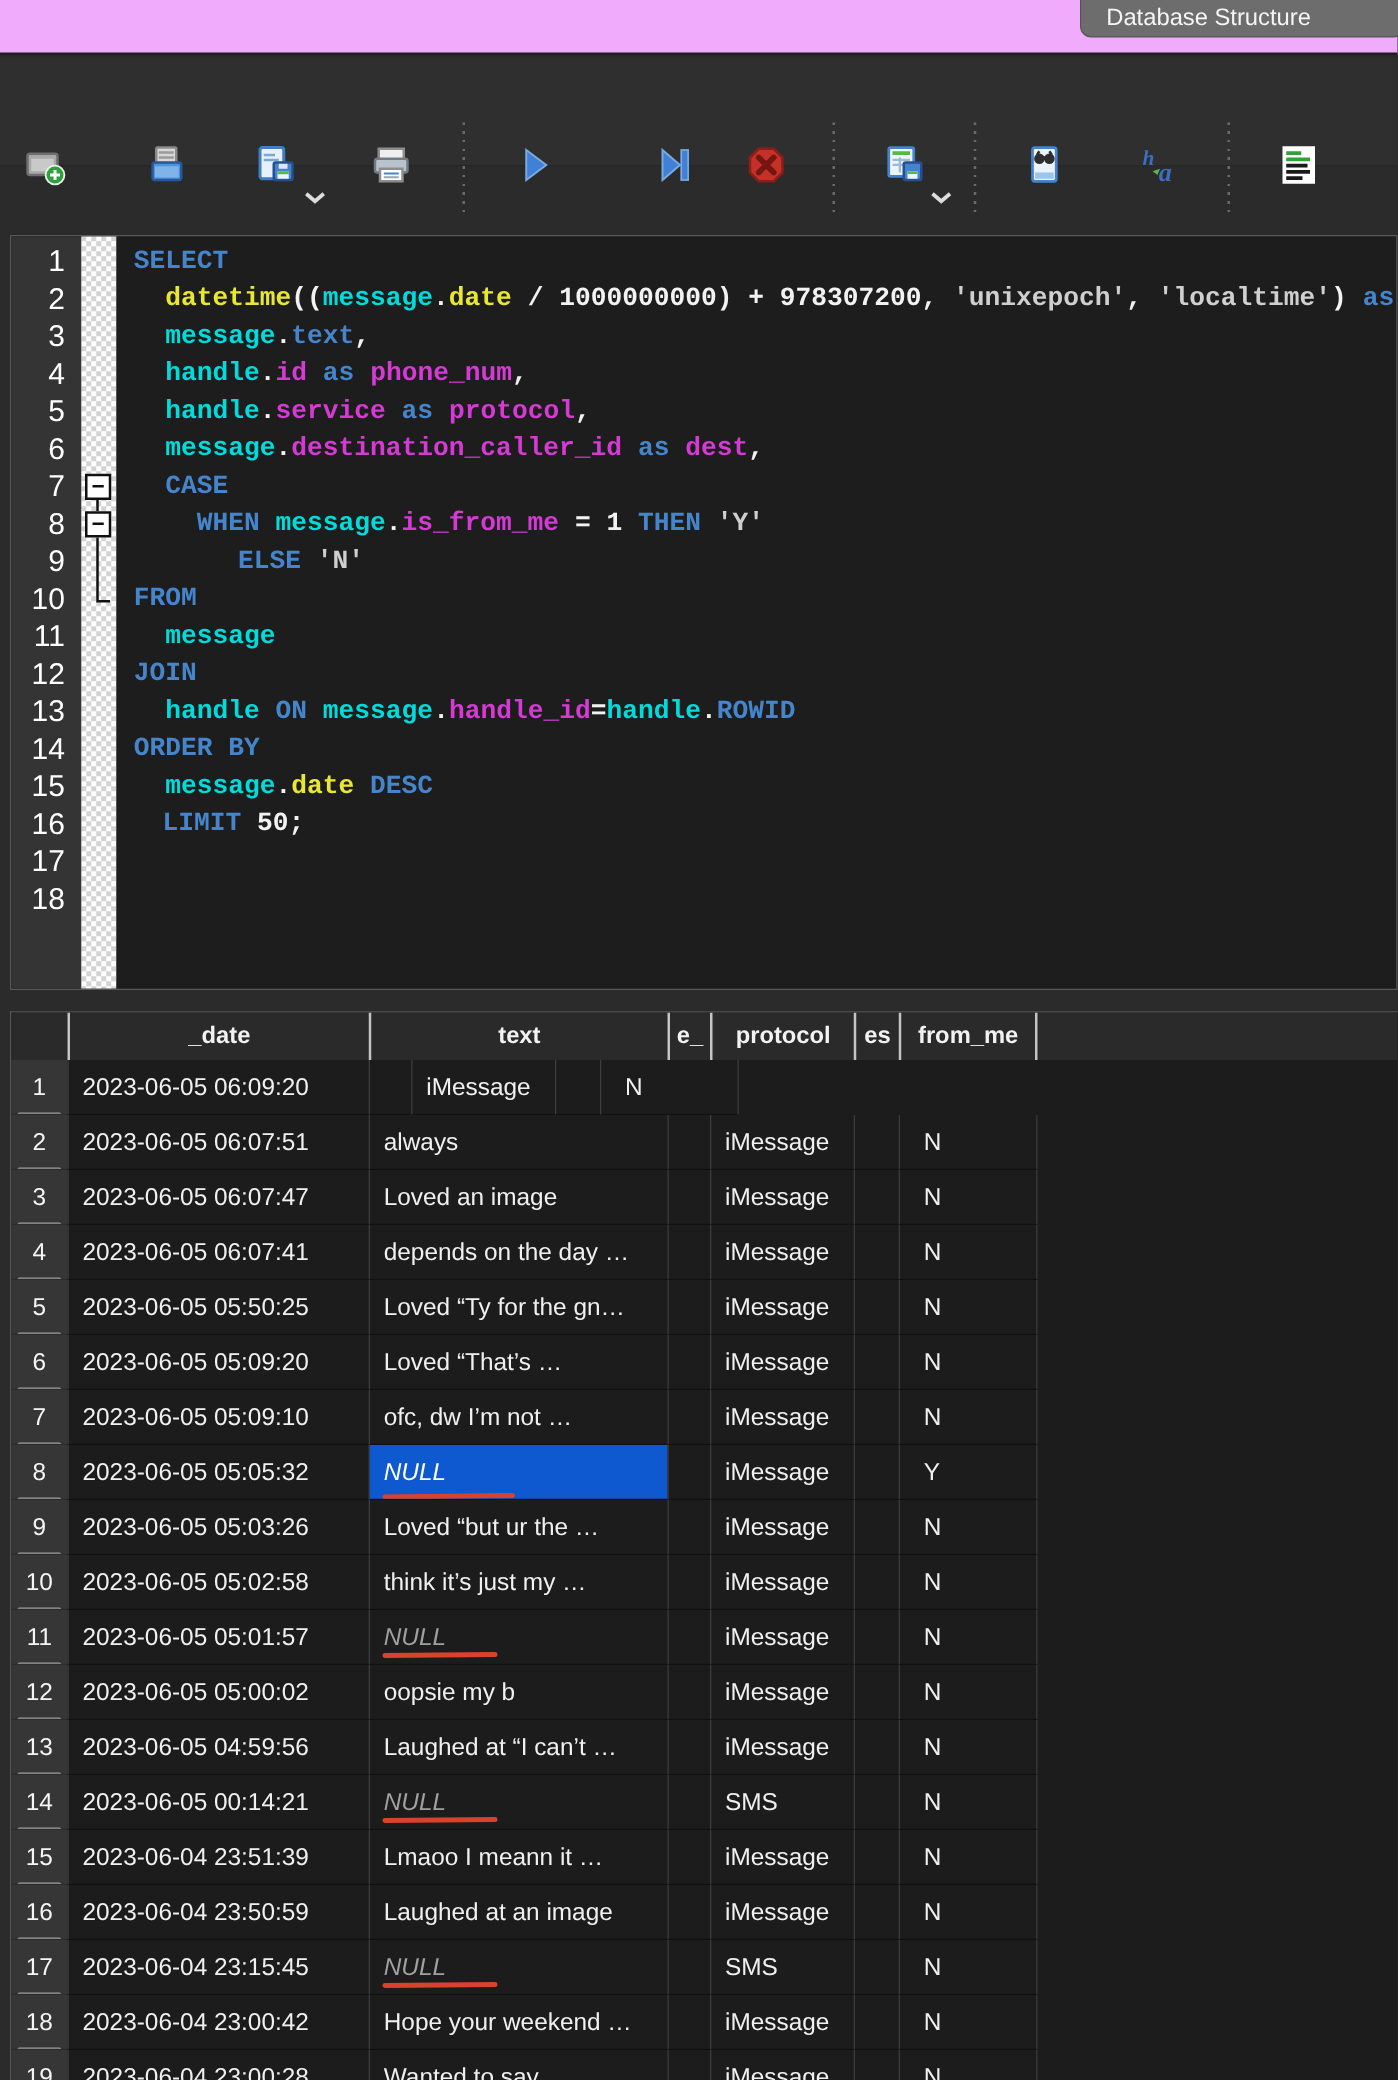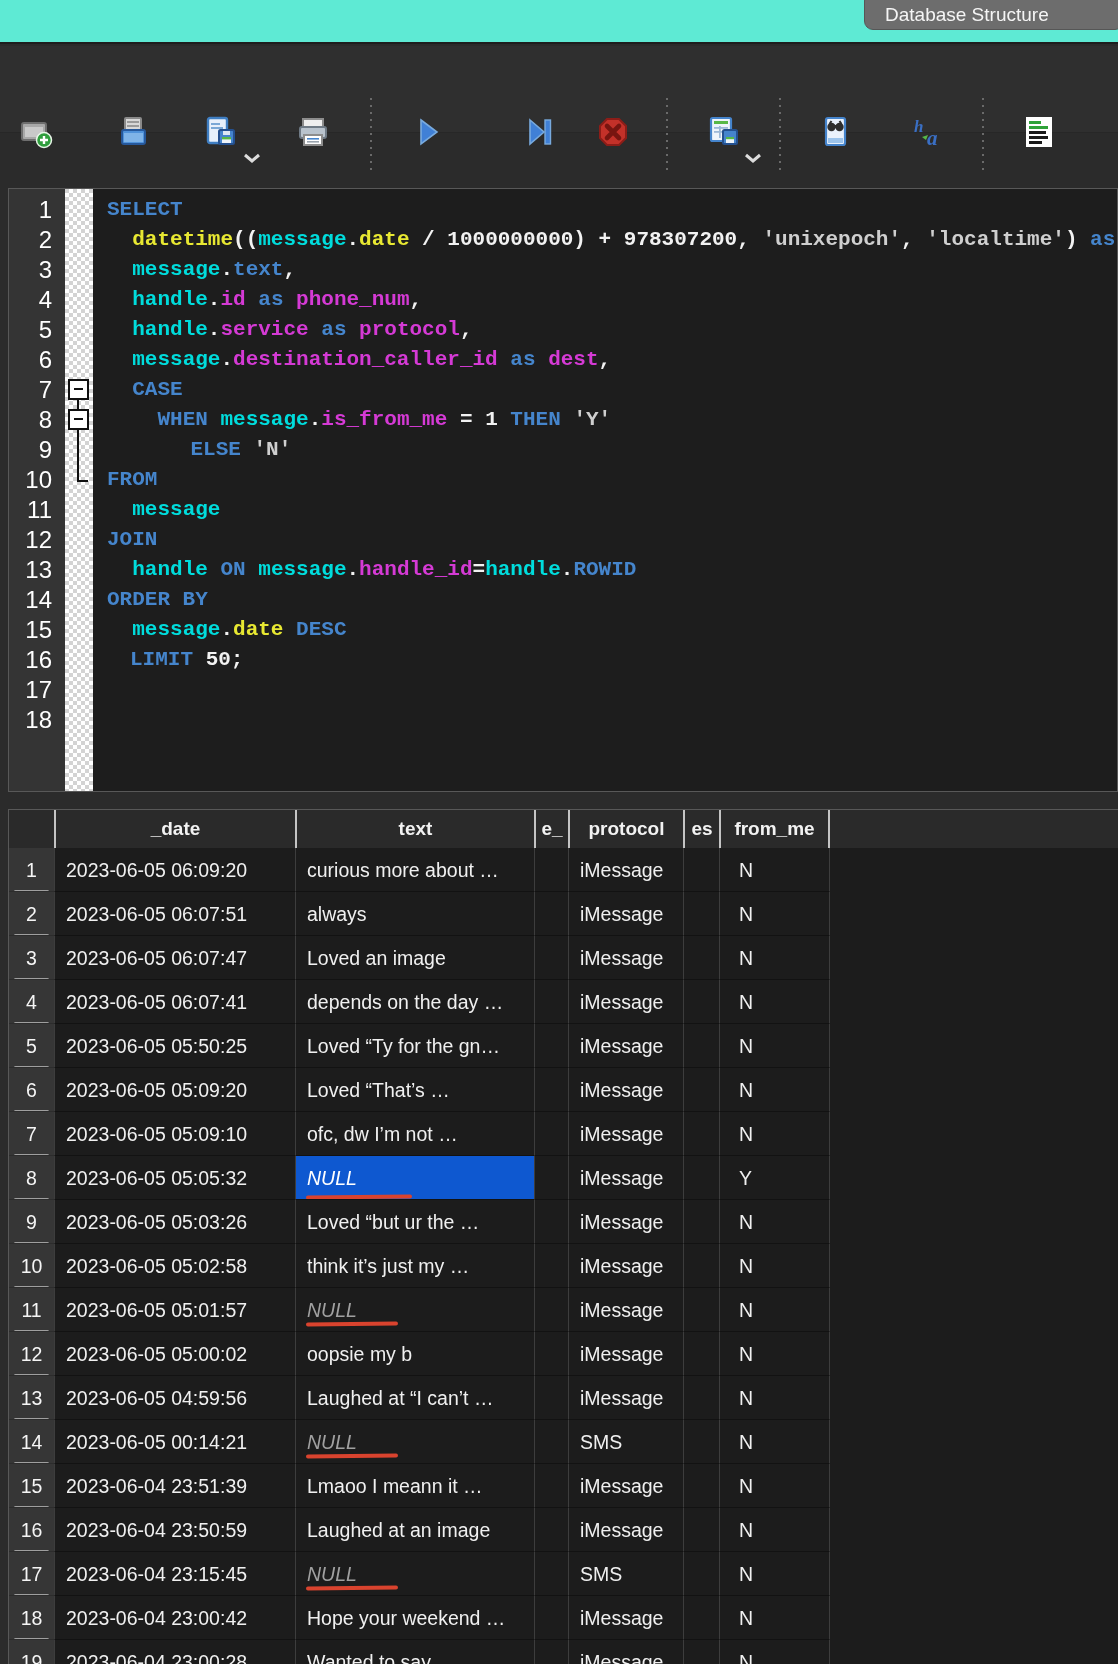--- a/index.html
+++ b/index.html
@@ -1,21 +1,21 @@
 <!DOCTYPE html>
 <html><head>
 <meta charset="utf-8">
 <style>
   * { margin:0; padding:0; box-sizing:border-box; }
   html,body { width:1118px; height:1664px; overflow:hidden; background:#2b2b2b;
               font-family:"Liberation Sans", sans-serif; }
 
   
   .topbar { position:absolute; left:0; top:0; width:1118px; height:44px;
-            background:#5eead4; border-bottom:2px solid #1e1e1e; }
+            background:#f0abfc; border-bottom:2px solid #1e1e1e; }
   .db-tab { position:absolute; left:864px; top:-8px; width:260px; height:38px;
             background:#6d6d6d; border:1px solid #565656; border-radius:9px;
             color:#f5f5f5; font-size:19px; font-weight:500;
             line-height:44px; padding-left:20px; }
 
   
   .toolbar { position:absolute; left:0; top:46px; width:1118px; height:87px;
              background:#2f2f2f; border-bottom:1px solid #272727; }
   .tbtn { position:absolute; top:64px; width:44px; height:44px; margin-left:-22px;
           display:flex; align-items:center; justify-content:center; }
@@ -278,21 +278,20 @@
       <div class="hc w2">text</div>
       <div class="hc w3">e_</div>
       <div class="hc w4">protocol</div>
       <div class="hc w5">es</div>
       <div class="hc w6 last-edge">from_me</div>
     </div>
   <div id="gbody">
       <div class="grow">
         <div class="gc rn w0">1</div>
         <div class="gc w1">2023-06-05 06:09:20</div>
-        <div class="gc w2">curious more about …</div>
         <div class="gc w3"></div>
         <div class="gc w4">iMessage</div>
         <div class="gc w5"></div>
         <div class="gc fm w6">N</div>
       </div>
       <div class="grow">
         <div class="gc rn w0">2</div>
         <div class="gc w1">2023-06-05 06:07:51</div>
         <div class="gc w2">always</div>
         <div class="gc w3"></div>

